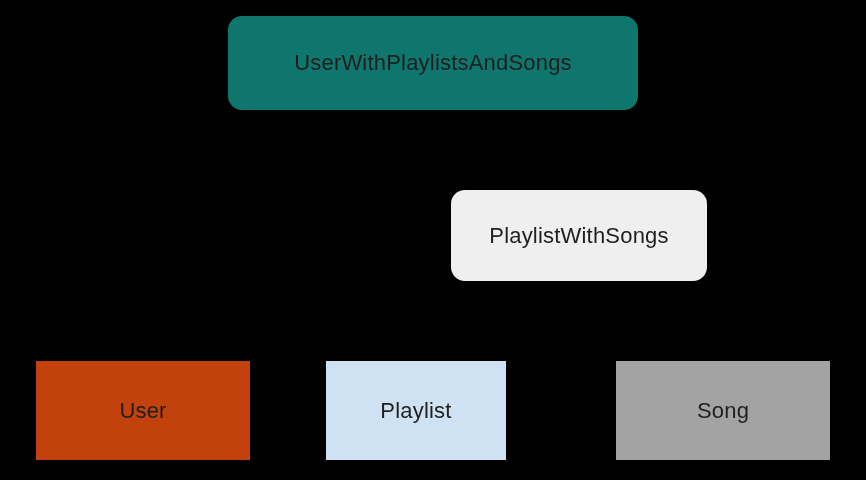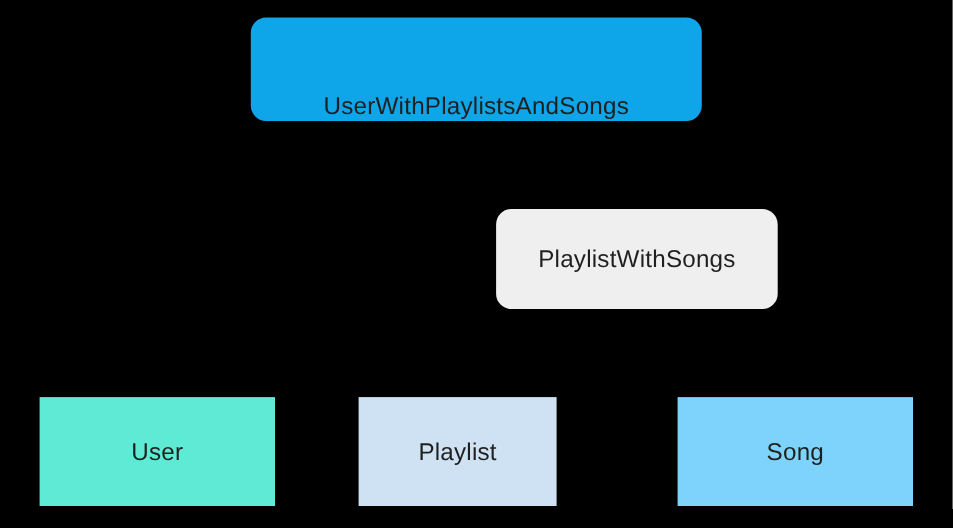--- a/index.html
+++ b/index.html
@@ -60,33 +60,33 @@
     top: 361px;
     width: 214px;
     height: 99px;
   }
 </style>
 </head>
 <body>
 
 <div id="canvas" style="background-color: rgb(0, 0, 0);">
 
-  <div class="node node-relation" id="node-user-with-playlists-and-songs" style="background-color: #0ea5e9; align-items: flex-end;">
+  <div class="node node-relation" id="node-user-with-playlists-and-songs" style="background-color: #0f766e;">
     <span class="node-label" style="color: rgb(31, 31, 31);">UserWithPlaylistsAndSongs</span>
   </div>
 
   <div class="node node-relation" id="node-playlist-with-songs" style="background-color: rgb(239, 239, 239);">
     <span class="node-label" style="color: rgb(31, 31, 31);">PlaylistWithSongs</span>
   </div>
 
-  <div class="node node-entity" id="node-user" style="background-color: #5eead4;">
+  <div class="node node-entity" id="node-user" style="background-color: #c2410c;">
     <span class="node-label" style="color: rgb(31, 31, 31);">User</span>
   </div>
 
   <div class="node node-entity" id="node-playlist" style="background-color: rgb(207, 226, 243);">
     <span class="node-label" style="color: rgb(31, 31, 31);">Playlist</span>
   </div>
 
-  <div class="node node-entity" id="node-song" style="background-color: #7dd3fc; justify-content: center;">
+  <div class="node node-entity" id="node-song" style="background-color: #a3a3a3; justify-content: center;">
     <span class="node-label" style="color: rgb(31, 31, 31);">Song</span>
   </div>
 
 </div>
 
 </body></html>

